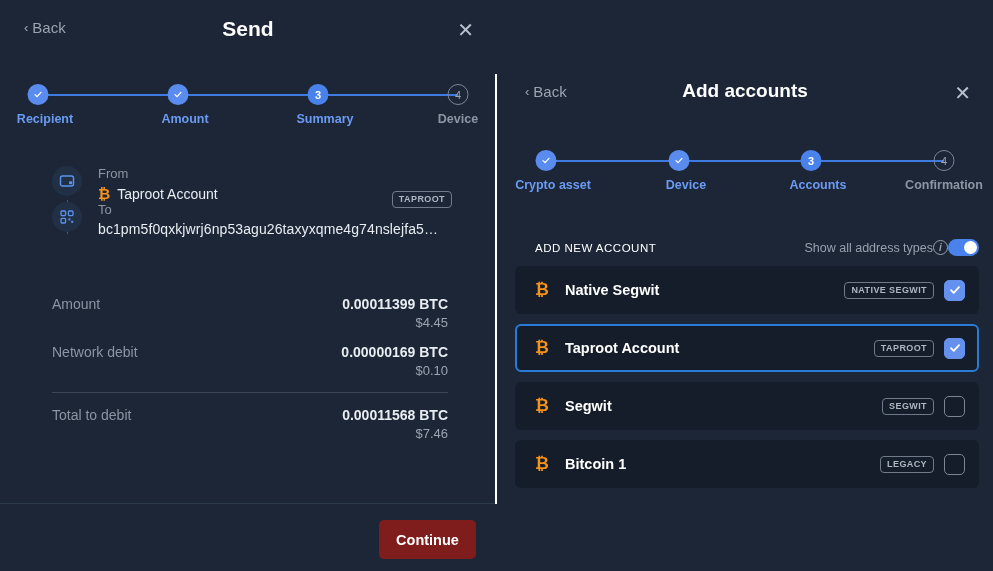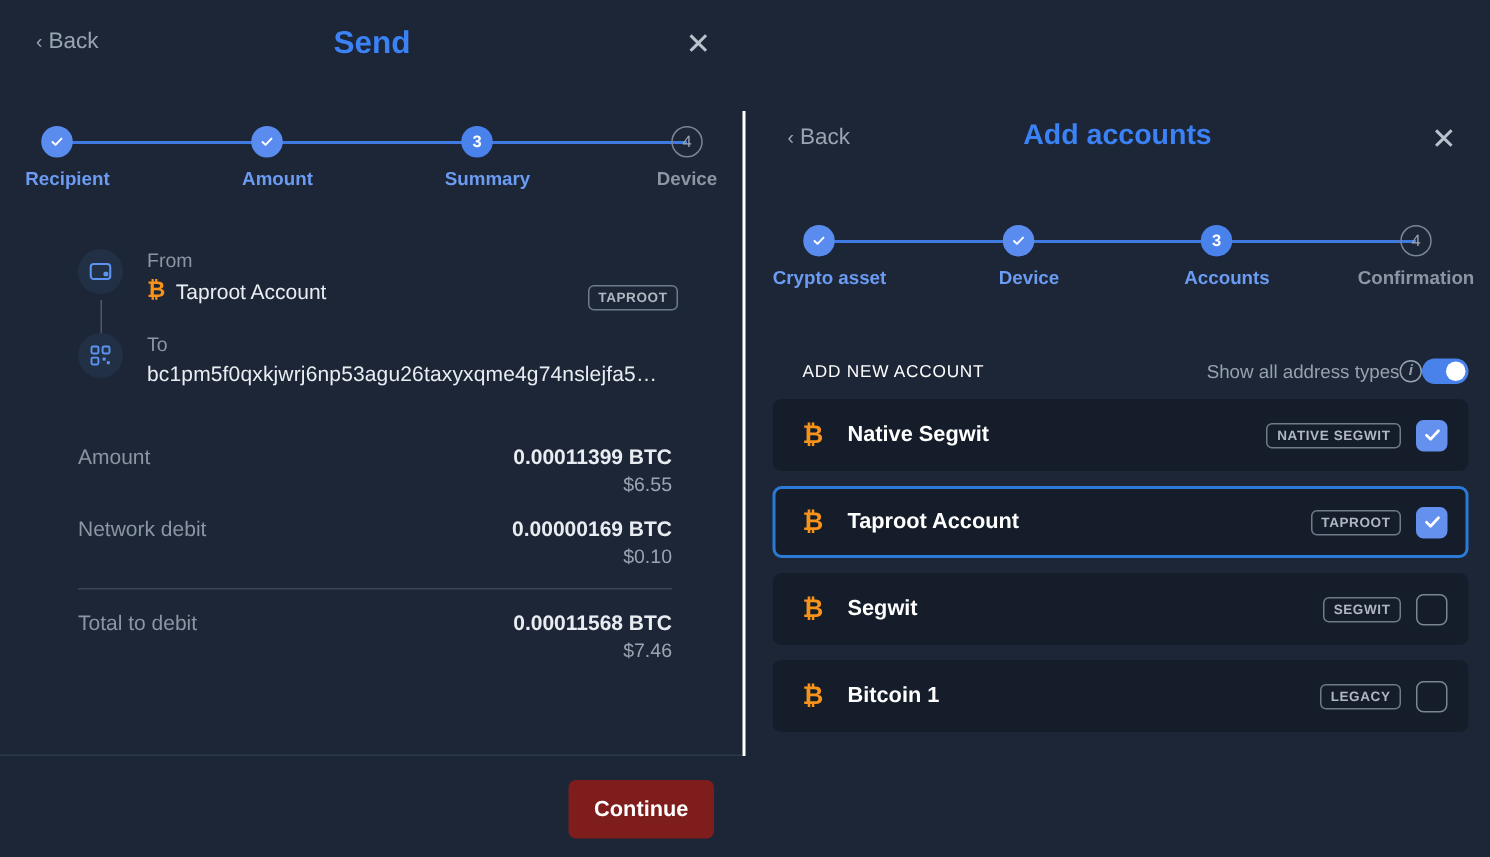--- a/index.html
+++ b/index.html
@@ -16,21 +16,21 @@
 
   .modal-header { position: relative; height: 62px; }
   .back-btn {
     position: absolute; left: 24px; top: 19px;
     color: #9aa4b2; font-size: 15px; cursor: pointer;
     display: flex; align-items: center; gap: 4px;
   }
   .chev { font-size: 13px; line-height: 1; color: #9aa4b2; }
   .modal-title {
     position: absolute; left: 0; right: 0; top: 17px;
-    text-align: center; color: #3b82f6; font-size: 21px; font-weight: bold;
+    text-align: center; color: #ffffff; font-size: 21px; font-weight: bold;
   }
   .close-btn {
     position: absolute; top: 20px; color: #b9c1cc; font-size: 20px;
     line-height: 1; cursor: pointer; font-weight: 300;
   }
   .send-panel .close-btn { right: 22px; }
 
   
   .stepper { position: relative; margin: 0 auto; }
   .send-panel .stepper { width: 420px; margin-top: 22px; }
@@ -190,21 +190,21 @@
           <div class="step-node current" style="left:280px">3</div>
           <div class="step-label active" style="left:280px">Summary</div>
           <div class="step-node todo" style="left:420px">4</div>
           <div class="step-label inactive" style="left:420px">Device</div>
         </div>
     </div>
 
     <div class="fromto">
       <div class="connector"></div>
 
-      <div class="ft-row" style="margin-bottom:20px;">
+      <div class="ft-row" style="">
         <div class="ft-icon">
           <svg width="16" height="16" viewBox="0 0 16 16" fill="none">
             <rect x="1.5" y="3" width="13" height="10" rx="2" stroke="#5b93ef" stroke-width="1.4"></rect>
             <rect x="10" y="8.2" width="3.2" height="3" rx="1" fill="#5b93ef"></rect>
           </svg>
         </div>
         <div class="ft-body">
           <div class="ft-label">From</div>
           <div class="ft-value">
             <span class="btc-glyph">₿</span>
@@ -232,21 +232,21 @@
         </div>
       </div>
     </div>
 
     <div class="amounts">
       <div id="amount-rows">
   <div class="amt-row">
     <div class="amt-key">Amount</div>
     <div class="amt-vals">
       <div class="amt-crypto">0.00011399 BTC</div>
-      <div class="amt-fiat">$6.55</div>
+      <div class="amt-fiat">$4.45</div>
     </div>
   </div>
   <div class="amt-row">
     <div class="amt-key">Network debit</div>
     <div class="amt-vals">
       <div class="amt-crypto">0.00000169 BTC</div>
       <div class="amt-fiat">$0.10</div>
     </div>
   </div>
         </div>

